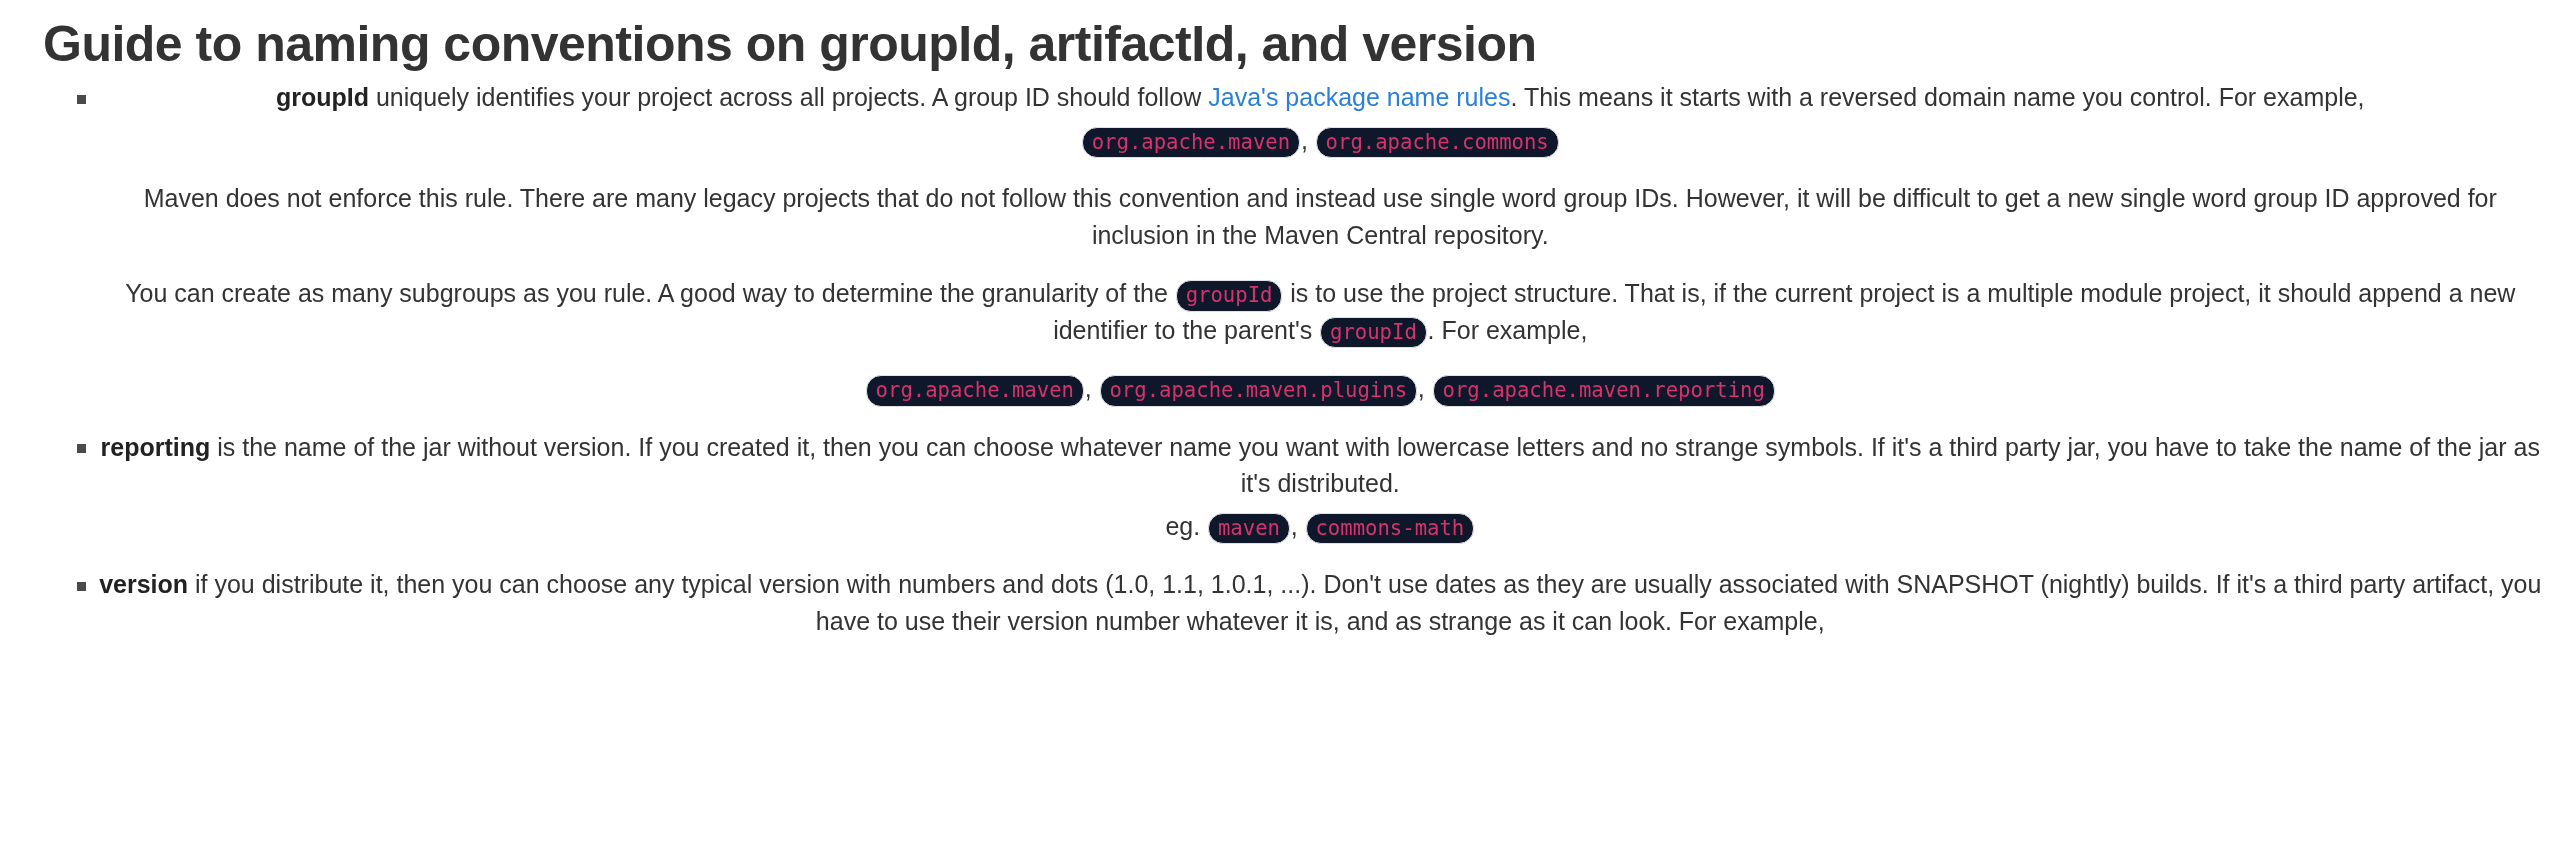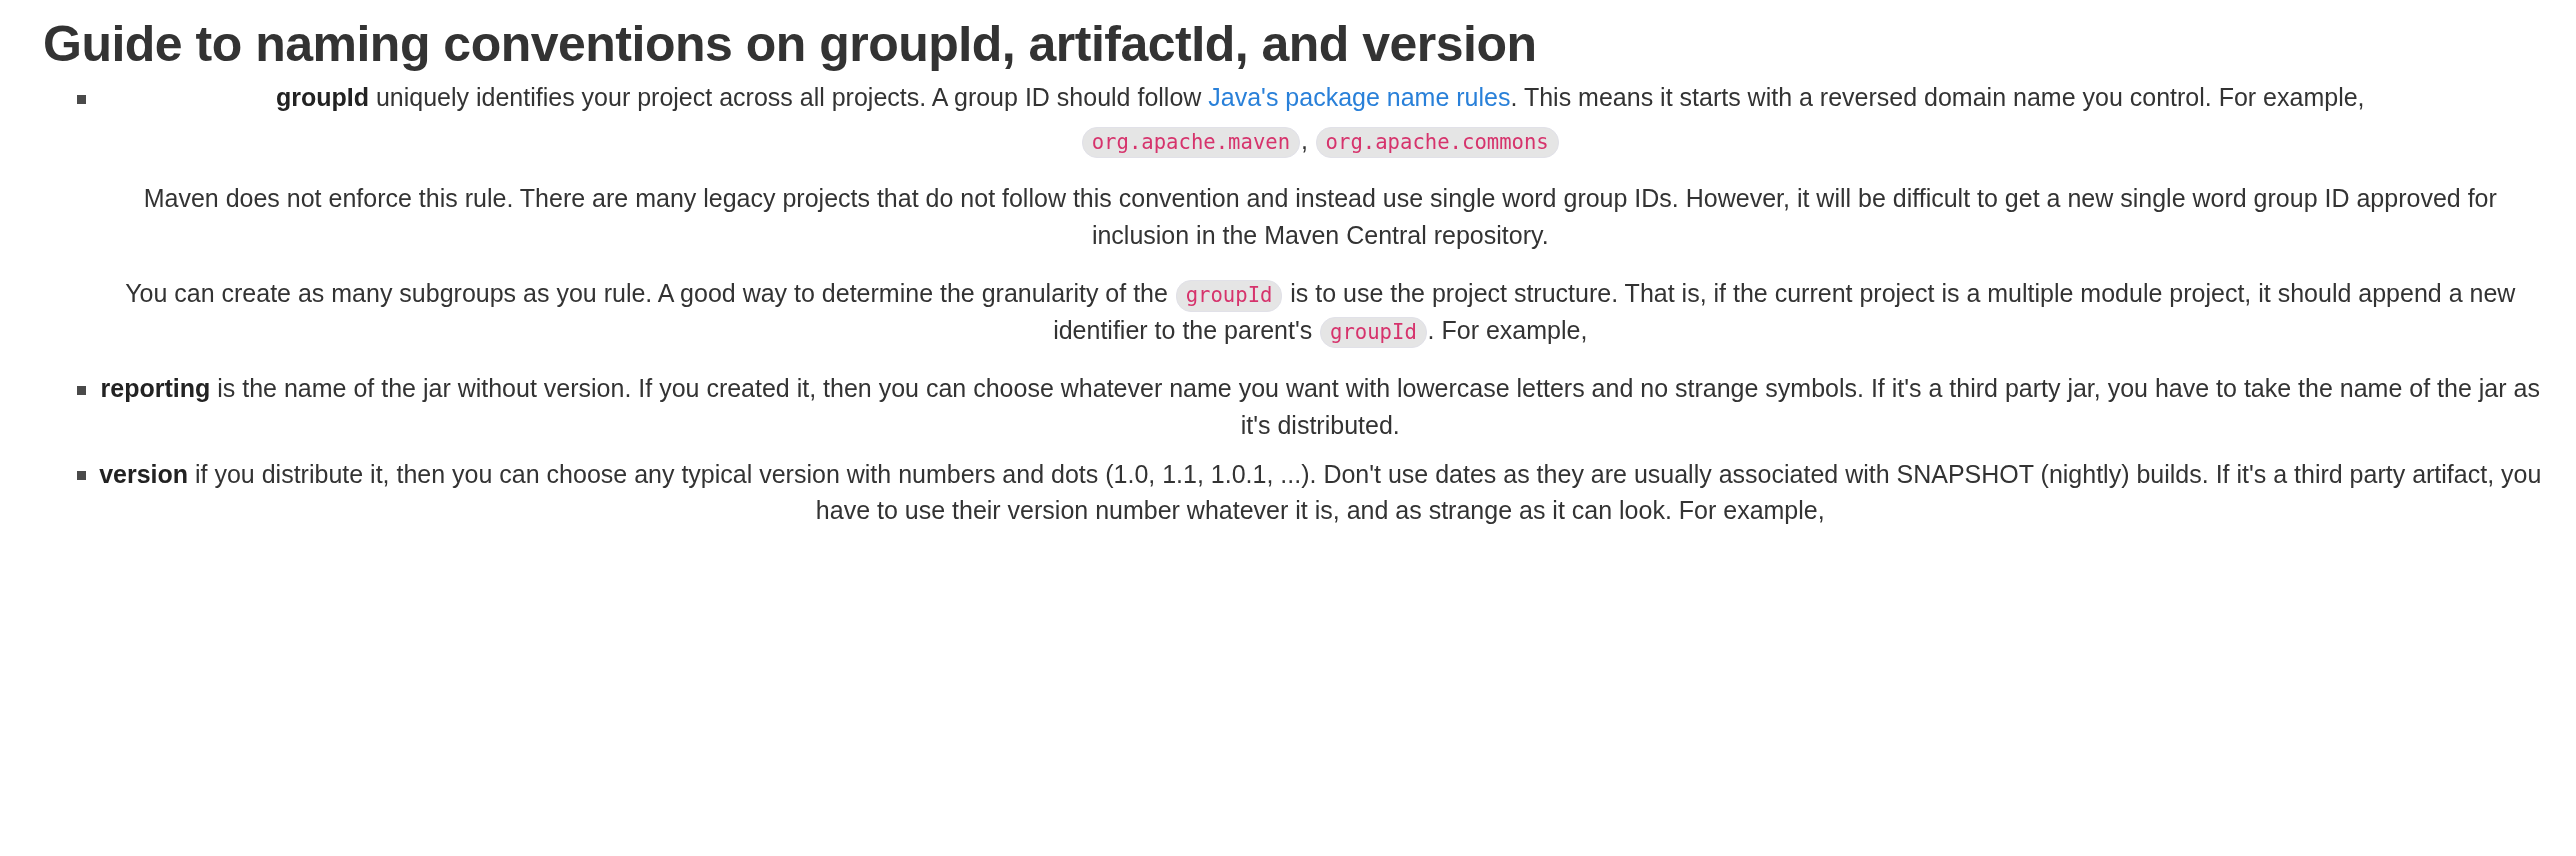--- a/index.html
+++ b/index.html
@@ -66,21 +66,21 @@
     color: #222222;
   }
   a.link {
     color: #2980d9;
     text-decoration: none;
   }
   code.chip {
     font-family: "DejaVu Sans Mono", "Liberation Mono", monospace;
     font-size: 20.6px;
     color: #d6336c;
-    background: #e5e5e5;
+    background: #0f172a;
     border: 1px solid #e1e1e8;
     border-radius: 15px;
     padding: 3.9px 8.8px 4.9px 8.8px;
     white-space: nowrap;
     line-height: 1;
     display: inline-block;
     vertical-align: baseline;
     margin: 0 1px;
   }
   .sep {
@@ -107,26 +107,36 @@
         <code class="chip">org.apache.maven</code><span class="sep">,</span>
         <code class="chip">org.apache.commons</code>
       </p>
 
       <p class="para">Maven does not enforce this rule. There are many legacy projects that do not follow this convention and instead use single word group IDs. However, it will be difficult to get a new single word group ID approved for inclusion in the Maven Central repository.</p>
 
       <p class="para">
         <span>You can create as many subgroups as you rule. A good way to determine the granularity of the </span><code class="chip">groupId</code><span> is to use the project structure. That is, if the current project is a multiple module project, it should append a new identifier to the parent's </span><code class="chip">groupId</code><span>. For example,</span>
       </p>
 
+      <p class="para codeline">
+        <code class="chip">org.apache.maven</code><span class="sep">,</span>
+        <code class="chip">org.apache.maven.plugins</code><span class="sep">,</span>
+        <code class="chip">org.apache.maven.reporting</code>
+      </p>
 
     </li>
 
     <li>
       <p class="para tight">
         <span class="term">reporting</span><span> is the name of the jar without version. If you created it, then you can choose whatever name you want with lowercase letters and no strange symbols. If it's a third party jar, you have to take the name of the jar as it's distributed.</span>
+      </p>
+      <p class="para codeline">
+        <span>eg.</span>
+        <code class="chip">maven</code><span class="sep">,</span>
+        <code class="chip">commons-math</code>
       </p>
     </li>
 
     <li>
       <p class="para tight">
         <span class="term">version</span><span> if you distribute it, then you can choose any typical version with numbers and dots (1.0, 1.1, 1.0.1, ...). Don't use dates as they are usually associated with SNAPSHOT (nightly) builds. If it's a third party artifact, you have to use their version number whatever it is, and as strange as it can look. For example,</span>
       </p>
     </li>
 
   </ul>

